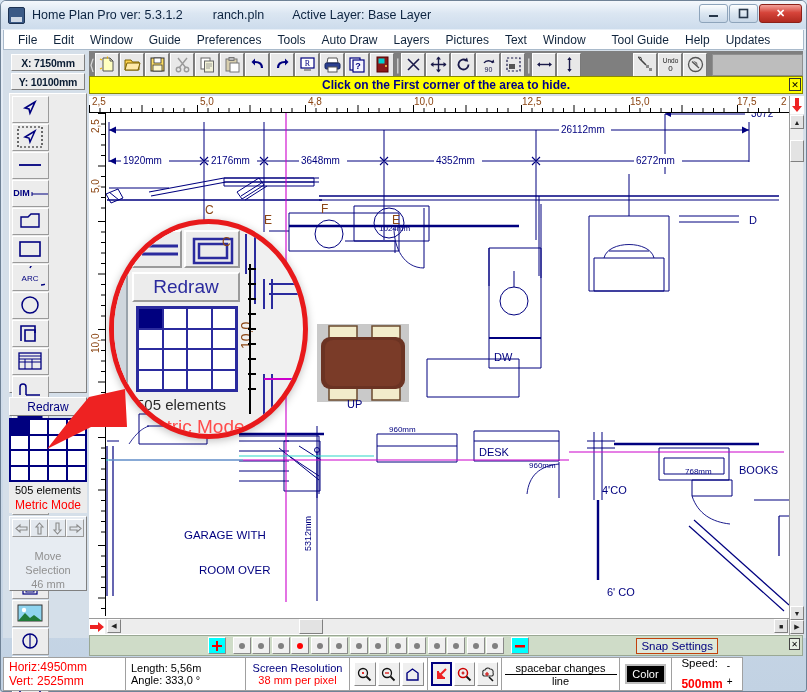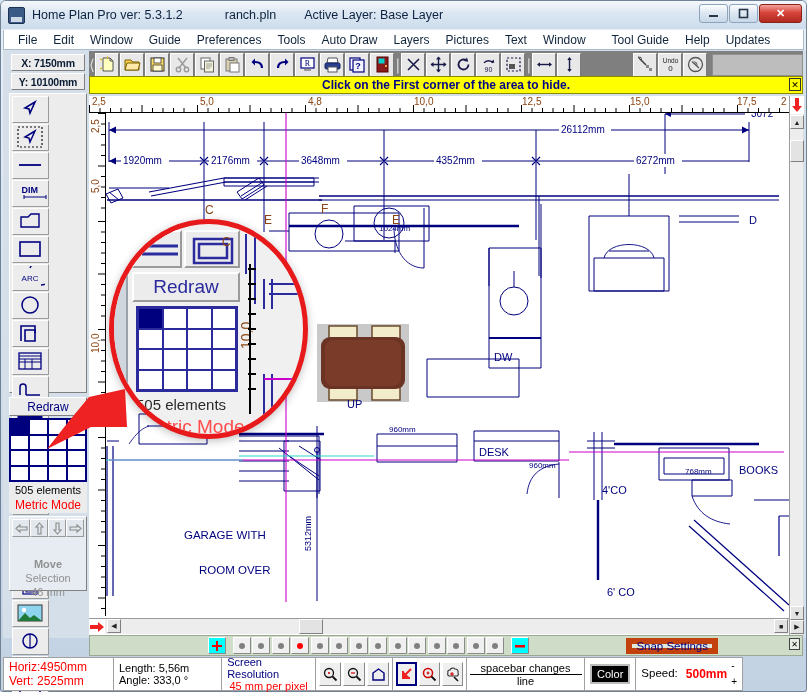--- a/index.html
+++ b/index.html
@@ -252,21 +252,21 @@
     width:18px;height:17px;margin-right:1.5px;background:#f0f0f0;
     border:1px solid #fff;border-right-color:#8a8a8a;border-bottom-color:#8a8a8a;
     display:flex;align-items:center;justify-content:center;
   }
   .layer-dot{width:6px;height:6px;border-radius:50%;background:#808080;}
   .layer-dot.red{background:#ff0000;}
   .layer-btn.cyan{background:#00ffff;}
   #snap-settings{
     position:absolute; right:84px; top:2px; height:16px;
     color:#00007f; font-size:11.5px; background:#dfe8da; padding:0 4px;
-    display:flex;align-items:center; border:6px solid #c2410c;
+    display:flex;align-items:center; border:1px solid #c2410c;
   }
   #layer-close{
     position:absolute; right:2px; top:2px; width:11px;height:12px;
     border:1px solid #444; font-size:8px; background:#e7eee3;
     display:flex;align-items:center;justify-content:center;
   }
 
   
   #statusbar {
     position:absolute; left:2px; top:656px; width:740px; height:34px;
@@ -291,21 +291,21 @@
   .spd-pm{font-size:10px;color:#000;line-height:10px;}
 </style>
 </head>
 <body>
 
 <div id="window-frame">
 
   <div id="titlebar">
     <div id="app-icon"></div>
     <span class="title-text">Home Plan Pro ver: 5.3.1.2</span>
-    <span class="title-text" style="margin-left:18px;padding-left:24px;">ranch.pln</span>
+    <span class="title-text" style="margin-left:6px;padding-left:24px;">ranch.pln</span>
     <span class="title-text" style="margin-left:28px;">Active Layer: Base Layer</span>
     <div id="win-buttons">
       <div class="wbtn">
         <svg width="11" height="11" viewBox="0 0 11 11">
             <rect x="1" y="7" width="9" height="2" fill="#27374a"></rect>
           </svg>
       </div>
       <div class="wbtn">
         <svg width="11" height="11" viewBox="0 0 11 11">
             <rect x="1.5" y="1.5" width="8" height="8" fill="none" stroke="#27374a" stroke-width="1.6"></rect>
@@ -513,21 +513,21 @@
         <path d="M18 5L8 11l4 1 1 4z" fill="none" stroke="#00007f" stroke-width="1.5"></path>
       </svg>
     </div>
 
     <div class="ptool">
       <svg width="26" height="12" viewBox="0 0 26 12">
           <path d="M2 6h22" stroke="#00007f" stroke-width="1.8"></path>
         </svg>
     </div>
     <div class="ptool">
-      <div style="display:flex;flex-direction:column;align-items:flex-start;line-height:8px;margin-left:9px;">
+      <div style="display:flex;flex-direction:row;align-items:flex-end;line-height:8px;margin-left:9px;">
         <span style="color:#00007f;font-size:9px;font-weight:bold;">DIM</span>
         <svg width="26" height="6" viewBox="0 0 26 6">
             <path d="M2 3h22M2 1v4M24 1v4" stroke="#00007f" stroke-width="1"></path>
           </svg>
       </div>
     </div>
 
     <div class="ptool">
       <svg width="24" height="18" viewBox="0 0 24 18">
           <path d="M3 15V5h7l3-3h8v13z" fill="none" stroke="#00007f" stroke-width="1.4"></path>
@@ -689,21 +689,21 @@
         <svg width="11" height="13" viewBox="0 0 11 13">
             <path d="M5.5 12l3.5-4h-2V1h-3v7h-2z" fill="none" stroke="#8a8a8a" stroke-width="1.1"></path>
           </svg>
       </div>
       <div class="arrow-btn">
         <svg width="13" height="11" viewBox="0 0 13 11">
             <path d="M12 5.5l-4-3.5v2H1v3h7v2z" fill="none" stroke="#8a8a8a" stroke-width="1.1"></path>
           </svg>
       </div>
     </div>
-    <div class="move-line" style="margin-top:20px;font-weight:bold;">Move</div>
+    <div class="move-line" style="margin-top:12px;">Move</div>
     <div class="move-line">Selection</div>
     <div class="move-line">46 mm</div>
   </div>
 
   <div id="canvas-area">
     <svg id="plan-svg" width="714" height="540" viewBox="0 0 714 540" style="position:absolute;left:0;top:0;">
       <rect x="0" y="0" width="714" height="540" fill="#ffffff"></rect>
       <g stroke="#00007f" fill="none" stroke-width="1">
 
         <path d="M20 34h640"></path>
@@ -1053,21 +1053,21 @@
     <div class="sb-cell" style="width:122px;">
       <span class="sb-red">Horiz:4950mm</span>
       <span class="sb-red">Vert: 2525mm</span>
     </div>
     <div class="sb-cell" style="width:120px;">
       <span class="sb-black">Length: 5,56m</span>
       <span class="sb-black">Angle:  333,0 °</span>
     </div>
     <div class="sb-cell" style="width:104px;align-items:center;">
       <span class="sb-blue" style="font-size:11px;">Screen Resolution</span>
-      <span class="sb-red" style="font-size:11px;">45 mm per pixel</span>
+      <span class="sb-red" style="font-size:11px;">38 mm per pixel</span>
     </div>
 
     <div class="sb-cell" style="width:78px;flex-direction:row;align-items:center;padding:0 2px;">
       <div class="zbtn">
         <svg width="15" height="15" viewBox="0 0 15 15">
             <circle cx="6" cy="6" r="4.5" fill="none" stroke="#111" stroke-width="1.3"></circle>
             <path d="M9.5 9.5l4 4" stroke="#111" stroke-width="1.8"></path>
             <path d="M5 6h2M6 5v2" stroke="#d00" stroke-width="1.2"></path>
           </svg>
       </div>
@@ -1110,21 +1110,21 @@
       <span class="sb-black" style="font-size:11px;">spacebar changes</span>
       <span class="sb-black" style="font-size:11px;border-top:1px solid #000;width:112px;text-align:center;">line</span>
     </div>
 
     <div class="sb-cell" style="width:52px;align-items:center;justify-content:center;">
       <div id="color-btn">Color</div>
     </div>
 
 
     <div class="sb-cell" style="width:auto;flex:1;border-right:none;flex-direction:row;align-items:center;">
-      <div style="display:flex;flex-direction:row;gap:8px;">
+      <div style="display:flex;flex-direction:column;gap:8px;">
         <span class="sb-black" style="font-size:11.5px;">Speed:</span>
         <span class="sb-red" style="font-size:12px;font-weight:bold;">500mm</span>
       </div>
       <div style="display:flex;flex-direction:column;margin-left:4px;gap:6px;">
         <span class="spd-pm">-</span>
         <span class="spd-pm">+</span>
       </div>
     </div>
   </div>
 

